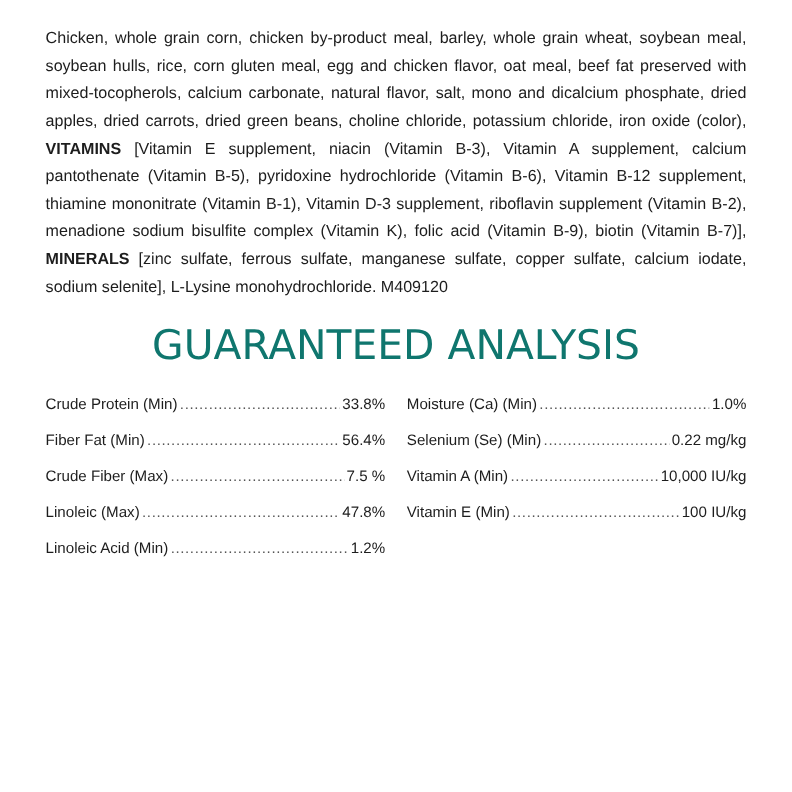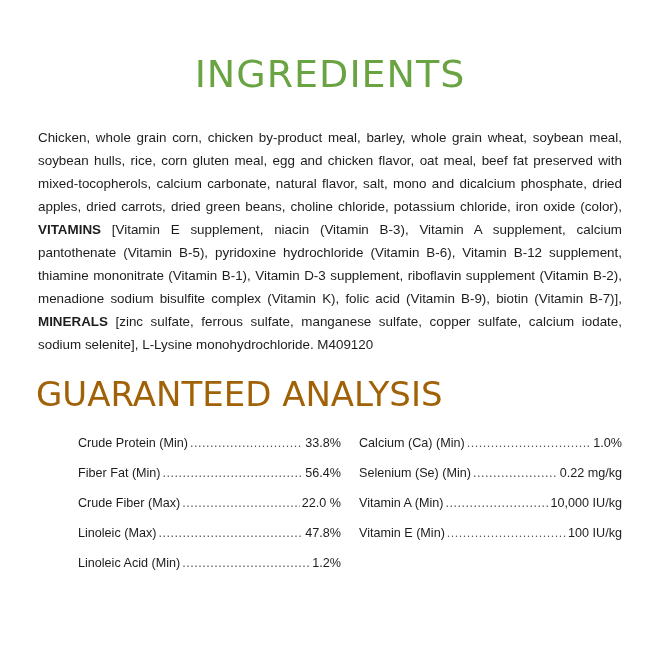--- a/index.html
+++ b/index.html
@@ -26,22 +26,22 @@
     color: #6aa442;
     font-size: 38px;
     letter-spacing: 1px;
     font-weight: 400;
     margin: 0;
     padding-top: 52px;
     padding-bottom: 10px;
     font-family: "DejaVu Sans", sans-serif;
   }
   .title-2 {
-    text-align: left;
-    color: #a16207;
+    text-align: center;
+    color: #0f766e;
     font-size: 34px;
     letter-spacing: 0px;
     font-weight: 400;
     margin: 0;
     padding-top: 18px;
     padding-bottom: 14px;
     font-family: "DejaVu Sans", sans-serif;
   }
   .ingredients-body {
     font-size: 13.4px;
@@ -53,21 +53,20 @@
     margin-top: 20px;
   }
   .ingredients-body b {
     font-weight: bold;
   }
   .ga-wrap {
     display: flex;
     justify-content: space-between;
     padding: 0 2px;
     gap: 18px;
-    margin-left: 40px;
   }
   .ga-col {
     flex: 1 1 0;
     min-width: 0;
   }
   .ga-row {
     display: flex;
     align-items: baseline;
     font-size: 12.6px;
     line-height: 1.2;
@@ -93,21 +92,20 @@
     text-align: right;
   }
   .col-left .ga-row { padding-left: 0; }
   .spacer-bottom { height: 40px; }
 </style>
 </head>
 <body>
 
 <div class="page">
 
-  <h1 class="title">INGREDIENTS</h1>
 
   <div class="ingredients-body"><span>Chicken, whole grain corn, chicken by-product meal, barley, whole grain wheat, soybean meal, soybean hulls, rice, corn gluten meal, egg and chicken flavor, oat meal, beef fat preserved with mixed-tocopherols, calcium carbonate, natural flavor, salt, mono and dicalcium phosphate, dried apples, dried carrots, dried green beans, choline chloride, potassium chloride, iron oxide (color), </span><b>VITAMINS</b><span> [Vitamin E supplement, niacin (Vitamin B-3), Vitamin A supplement, calcium pantothenate (Vitamin B-5), pyridoxine hydrochloride (Vitamin B-6), Vitamin B-12 supplement, thiamine mononitrate (Vitamin B-1), Vitamin D-3 supplement, riboflavin supplement (Vitamin B-2), menadione sodium bisulfite complex (Vitamin K), folic acid (Vitamin B-9), biotin (Vitamin B-7)], </span><b>MINERALS</b><span> [zinc sulfate, ferrous sulfate, manganese sulfate, copper sulfate, calcium iodate, sodium selenite], L-Lysine monohydrochloride.  M409120</span></div>
 
   <h2 class="title-2">GUARANTEED ANALYSIS</h2>
 
   <div class="ga-wrap">
     <div class="ga-col col-left">
 
       <div class="ga-row">
         <span class="ga-label">Crude Protein (Min)</span>
@@ -117,41 +115,41 @@
 
       <div class="ga-row">
         <span class="ga-label">Fiber Fat (Min)</span>
         <span class="ga-dots">..............................................................</span>
         <span class="ga-value">56.4%</span>
       </div>
 
       <div class="ga-row">
         <span class="ga-label">Crude Fiber (Max)</span>
         <span class="ga-dots">..............................................................</span>
-        <span class="ga-value">22.0 %</span>
+        <span class="ga-value">7.5 %</span>
       </div>
 
       <div class="ga-row">
         <span class="ga-label">Linoleic (Max)</span>
         <span class="ga-dots">..............................................................</span>
         <span class="ga-value">47.8%</span>
       </div>
 
       <div class="ga-row">
         <span class="ga-label">Linoleic Acid (Min)</span>
         <span class="ga-dots">..............................................................</span>
         <span class="ga-value">1.2%</span>
       </div>
 
     </div>
 
     <div class="ga-col col-right">
 
       <div class="ga-row">
-        <span class="ga-label">Calcium (Ca) (Min)</span>
+        <span class="ga-label">Moisture (Ca) (Min)</span>
         <span class="ga-dots">..............................................................</span>
         <span class="ga-value">1.0%</span>
       </div>
 
       <div class="ga-row">
         <span class="ga-label">Selenium (Se) (Min)</span>
         <span class="ga-dots">..............................................................</span>
         <span class="ga-value">0.22 mg/kg</span>
       </div>
 

